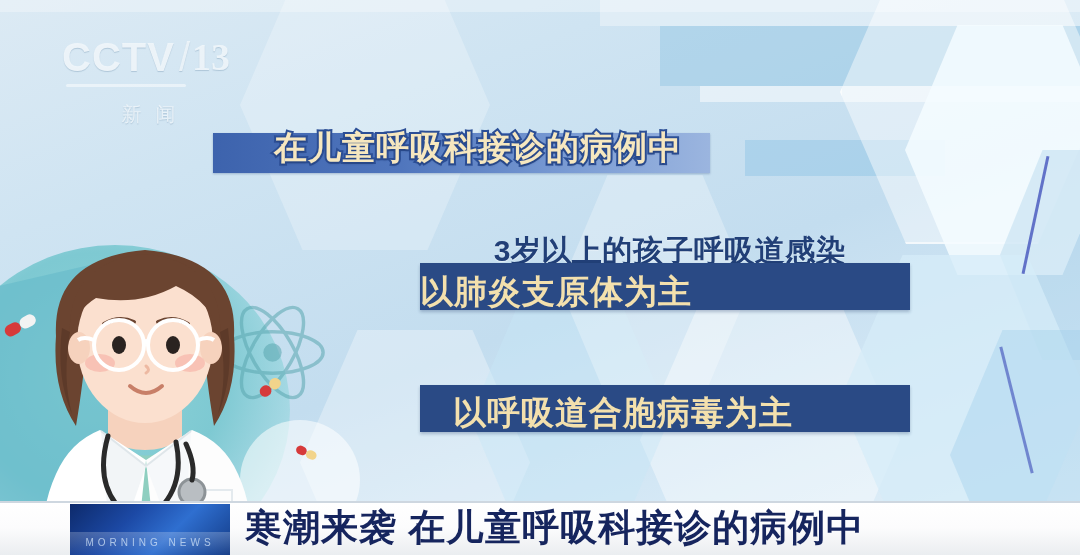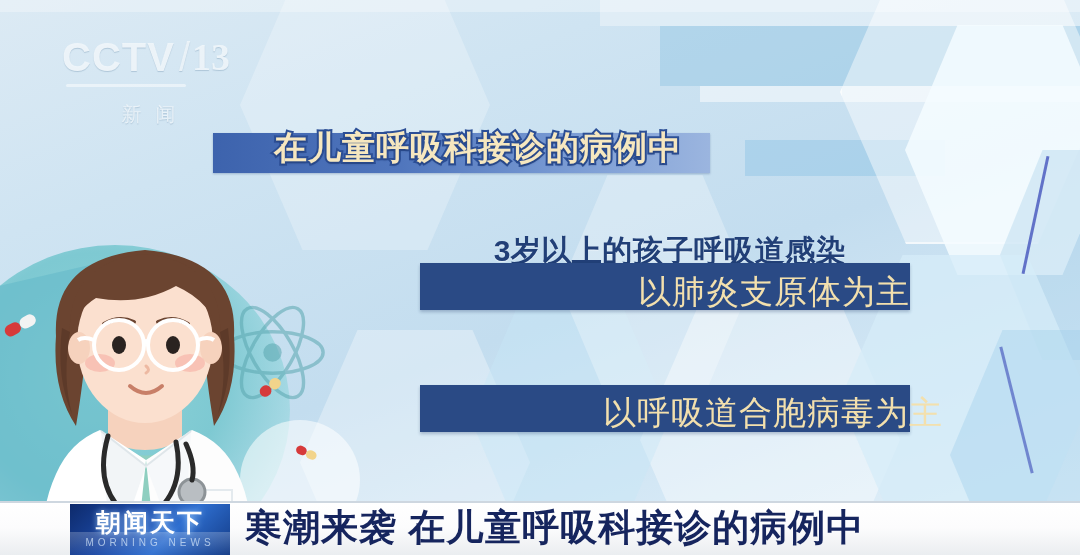--- a/index.html
+++ b/index.html
@@ -127,23 +127,23 @@
     left: 420px;
     width: 490px;
     height: 47px;
     background: #2a4a85;
     box-shadow: 0 2px 3px rgba(40,65,110,0.3);
   }
   .nav-bar-text {
     position: absolute;
     left: 420px;
     width: 490px;
-    text-align: right;
+    text-align: left;
     font-size: 33px;
-    font-weight: normal;
+    font-weight: bold;
     color: #f3e0ad;
     letter-spacing: 1px;
     white-space: nowrap;
   }
 
   #line-over-3   { left: 425px; top: 211px; margin-top: 20px; }
   #bar-over-3    { top: 263px; }
   #bar-over-3-tx { top: 270px; }
   #line-under-3  { left: 425px; top: 334px; }
   #bar-under-3   { top: 385px; }
@@ -353,19 +353,18 @@
   <div class="nav-bar" id="bar-over-3"></div>
   <div class="nav-bar-text" id="bar-over-3-tx">以肺炎支原体为主</div>
 
   <div class="nav-bar" id="bar-under-3"></div>
   <div class="nav-bar-text" id="bar-under-3-tx">以呼吸道合胞病毒为主</div>
 
   <div id="ticker"></div>
 
   <div id="program-logo">
     <div class="pl-shine"></div>
-    <div class="pl-title">朝闻天下</div>
     <div class="pl-sub">MORNING NEWS</div>
   </div>
 
   <div id="ticker-headline">寒潮来袭 在儿童呼吸科接诊的病例中</div>
 
 </div>
 
 </body></html>

